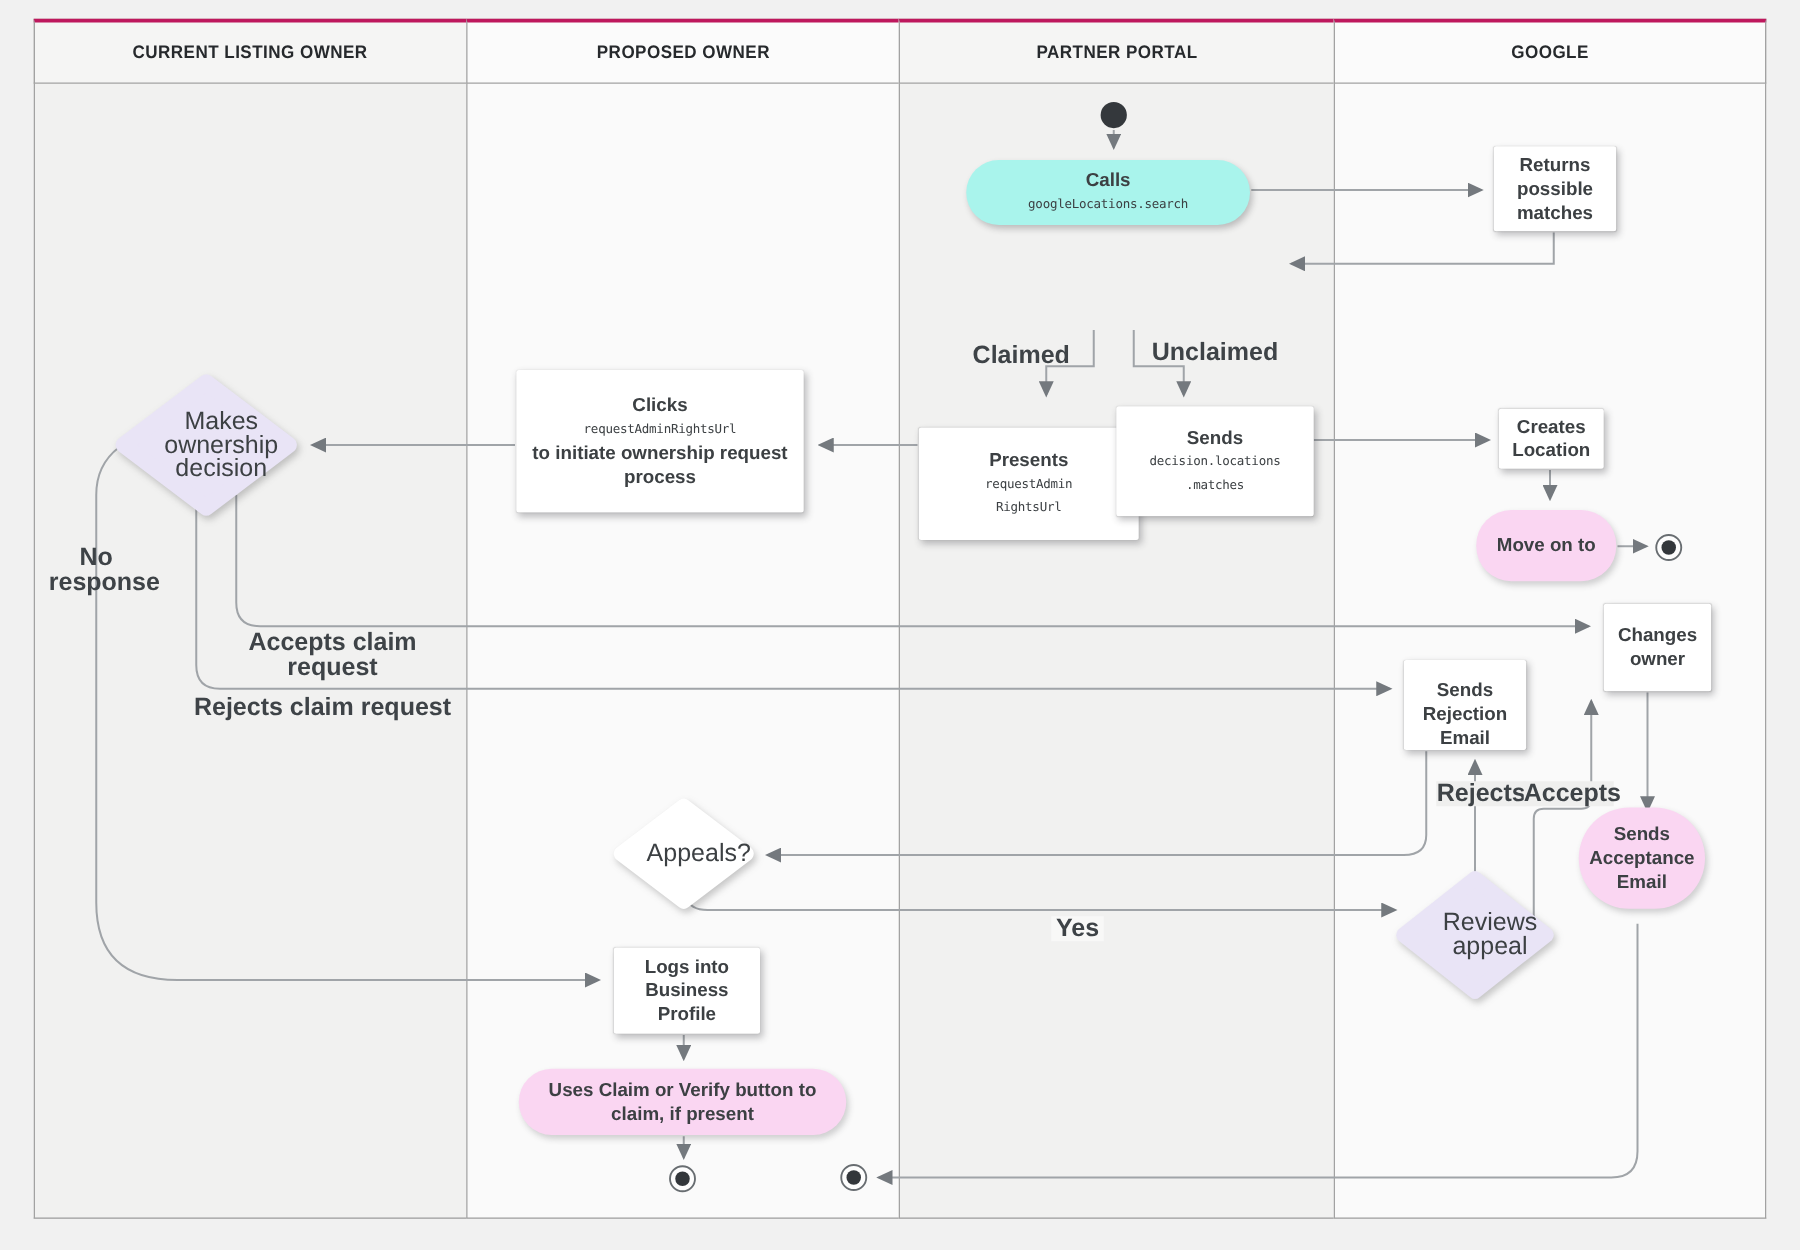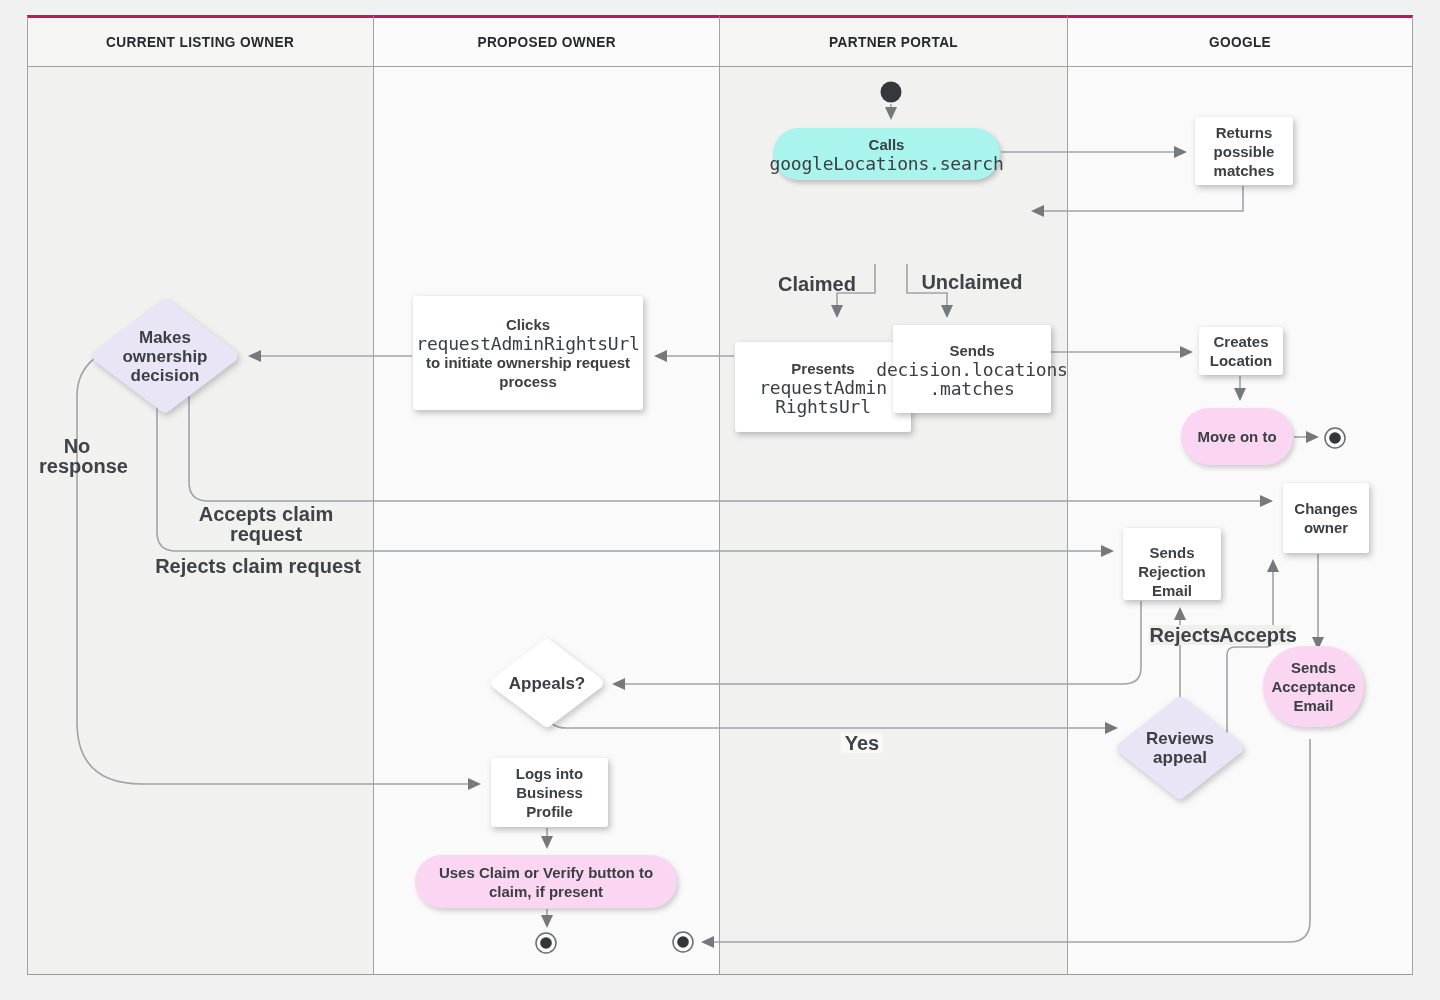--- a/index.html
+++ b/index.html
@@ -25,22 +25,22 @@
 
   .node{position:absolute;box-sizing:border-box;z-index:2;display:flex;flex-direction:column;
         align-items:center;justify-content:center;text-align:center;
         color:var(--c-text,#3c4043);font-size:15px;font-weight:bold;line-height:19px;}
   .white{background:#ffffff;border-radius:2px;box-shadow:2px 3px 6px rgba(50,50,55,.3),0 0 1px rgba(0,0,0,.15);}
   .pill-teal{background:var(--c-teal,#a9f4ec);border-radius:27px;box-shadow:2px 3px 5px rgba(50,50,55,.28);}
   .pill-pink{background:var(--c-pink,#fad6f2);border-radius:28px;box-shadow:2px 3px 5px rgba(50,50,55,.22);}
   .blob-pink{background:var(--c-pink,#fad6f2);border-radius:44px;box-shadow:2px 3px 5px rgba(50,50,55,.22);}
   .lav{background:var(--c-lavender-light,#edeaf9);border-radius:3px;}
   .dlabel{position:absolute;z-index:2;display:flex;flex-direction:column;align-items:center;justify-content:center;
-        text-align:center;color:var(--c-text,#3c4043);font-size:17px;font-weight:bold;line-height:19px;}
-  .mono{font-family:"DejaVu Sans Mono",monospace;font-weight:400;font-size:18px;letter-spacing:-.2px;line-height:19px;}
+        text-align:center;color:var(--c-text,#3c4043);font-size:20px;font-weight:normal;line-height:19px;margin-left:12px;}
+  .mono{font-family:"DejaVu Sans Mono",monospace;font-weight:400;font-size:10px;letter-spacing:-.2px;line-height:19px;}
   .elabel{position:absolute;z-index:2;text-align:center;color:#3e4347;font-size:20px;font-weight:bold;line-height:20px;}
   .bglabel{background:#efefee;}
   .bglabel-light{background:#f8f8f7;}
 </style>
 </head>
 <body>
 
 <div class="canvas">
 
   <div class="lane lane-odd" style="left:27px;width:346px;"></div>

